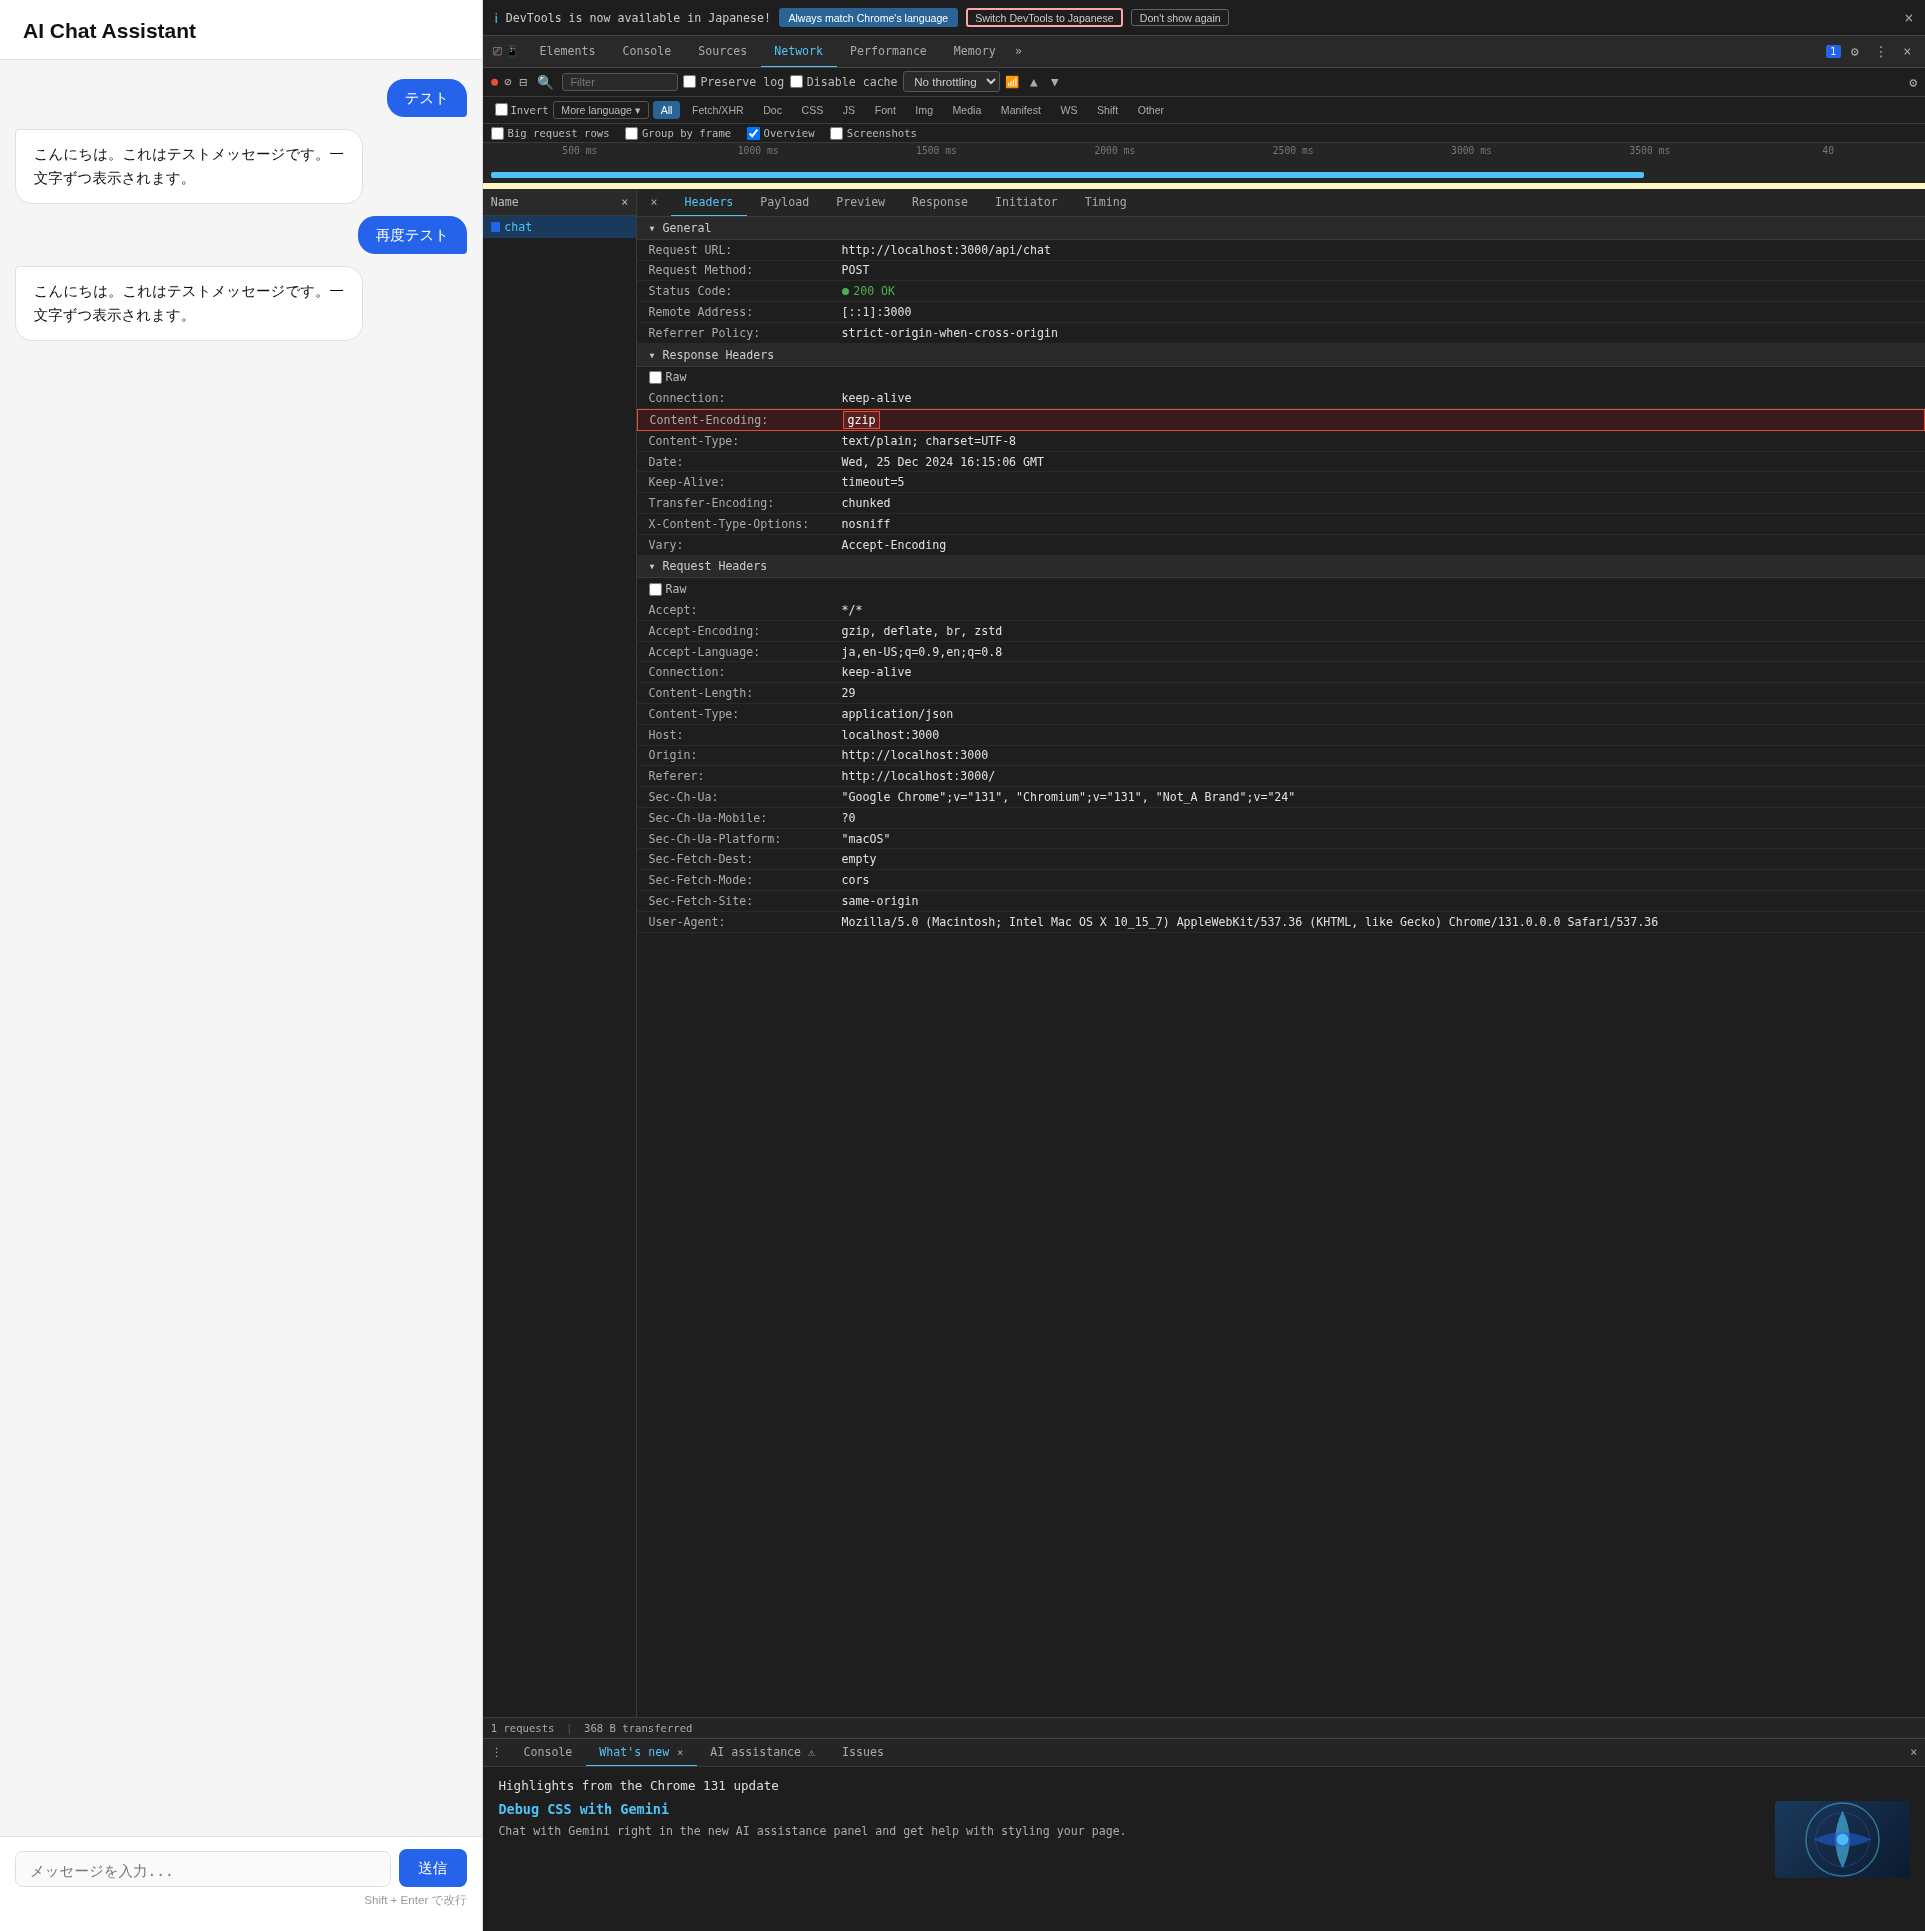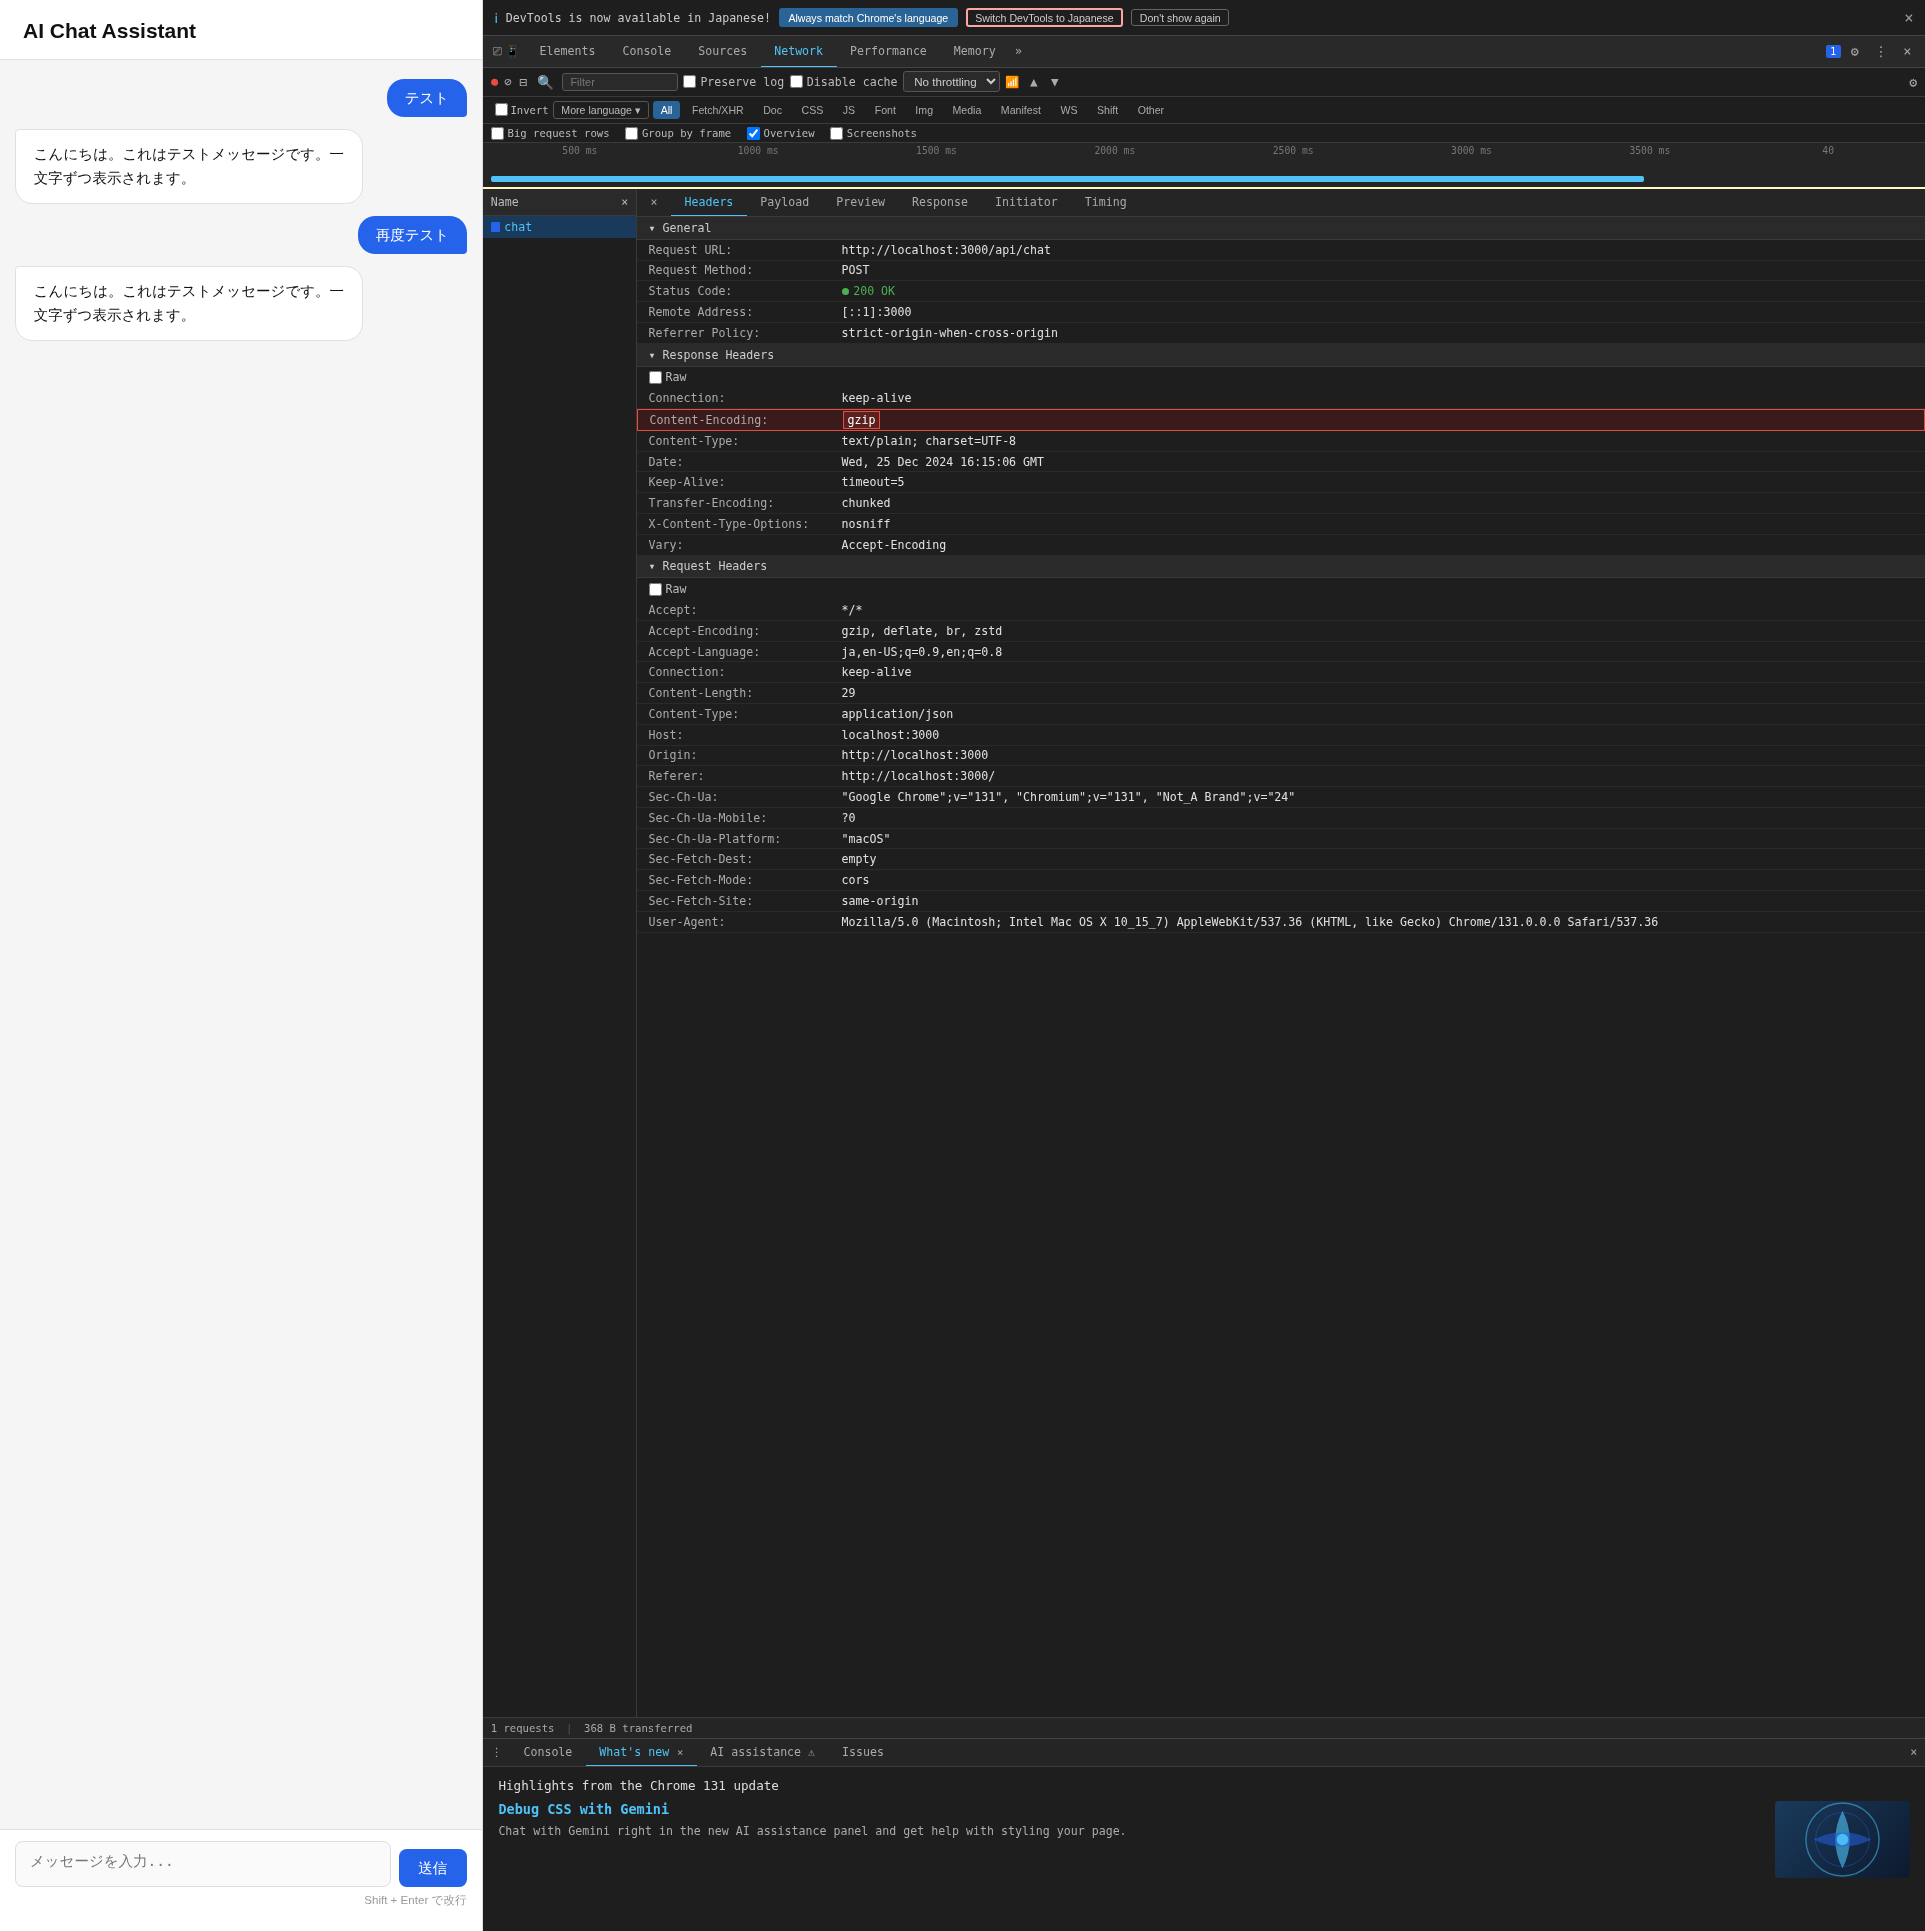--- a/index.html
+++ b/index.html
@@ -64,21 +64,21 @@
     }
     .chat-input-box {
       flex: 1;
       border: 1px solid #ddd;
       border-radius: 7.7px;
       padding: 9.7px 13.5px;
       font-size: 14.5px;
       color: #999;
       background: #fafafa;
       resize: none;
-      height: 46px;
+      height: 36px;
     }
     .send-btn {
       background: #2563eb;
       color: #fff;
       border: none;
       border-radius: 7.7px;
       padding: 9.7px 19.3px;
       font-size: 14.5px;
       cursor: pointer;
       white-space: nowrap;
@@ -290,21 +290,21 @@
       align-items: center;
       gap: 3.9px;
       color: #bbb;
       font-size: 10.6px;
     }
 
     
     .timeline-area {
       background: #252525;
       height: 46px;
-      border-bottom: 2px solid #fef9c3;
+      border-bottom: 6px solid #fef9c3;
       position: relative;
       overflow: hidden;
     }
     .timeline-ruler {
       display: flex;
       position: absolute;
       top: 1.9px;
       left: 0; right: 0;
       padding: 0 7.7px;
     }

